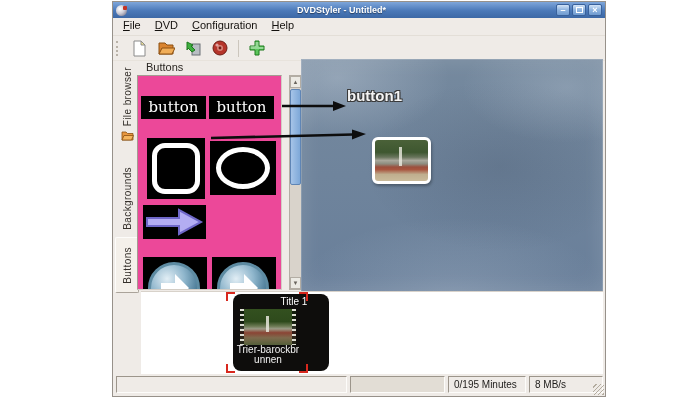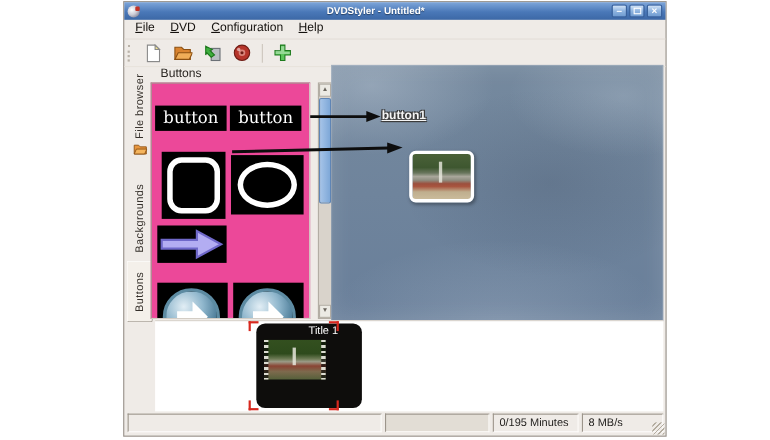--- a/index.html
+++ b/index.html
@@ -77,22 +77,22 @@
             box-sizing:border-box;background:linear-gradient(90deg,#a6c4e8,#7ea8d8);}
   
   .canvas{position:absolute;left:188px;top:57px;width:302px;height:233px;
       background:
         radial-gradient(ellipse 160px 90px at 12% 8%,rgba(222,230,240,.30),transparent 70%),
         radial-gradient(ellipse 150px 80px at 88% 12%,rgba(216,226,236,.22),transparent 70%),
         radial-gradient(ellipse 220px 110px at 50% 102%,rgba(212,222,234,.20),transparent 72%),
         radial-gradient(ellipse 190px 120px at 66% 46%,rgba(18,28,48,.13),transparent 72%),
         linear-gradient(180deg,#75899e,#697f9a);
       box-shadow:inset 0 0 0 1px rgba(255,255,255,.15), inset 0 0 22px rgba(255,255,255,.14);}
-  .button1-label{position:absolute;left:46px;top:40px;color:#f4f4f4;font-size:11px;font-weight:bold;
-      text-shadow:1px 1px 0 #3a3a3a,-1px -1px 0 #3a3a3a,1px -1px 0 #3a3a3a,-1px 1px 0 #3a3a3a;text-decoration:underline;}
+  .button1-label{position:absolute;left:46px;top:28px;color:#f4f4f4;font-size:15px;font-weight:bold;
+      text-shadow:1px 1px 0 #3a3a3a,-1px -1px 0 #3a3a3a,1px -1px 0 #3a3a3a,-1px 1px 0 #3a3a3a;}
   .img-btn{position:absolute;left:71px;top:78px;width:59px;height:47px;border:3px solid #fff;border-radius:6px;
       box-sizing:border-box;overflow:hidden;box-shadow:1px 2px 3px rgba(0,0,0,.3);
       background:linear-gradient(180deg,#4a6138 0%,#3e5730 30%,#68755c 42%,#a9a79b 50%,#8e8d80 58%,
                  #9c4f3d 66%,#a8553f 72%,#bfae8e 84%,#cabb9b 100%);}
   .img-btn::after{content:"";position:absolute;left:46%;top:18%;width:3px;height:46%;background:rgba(235,235,225,.8);}
   
   .bottom-panel{position:absolute;left:28px;top:289px;width:462px;height:83px;background:#fff;
                 border-top:1px solid #d8d2ca;box-sizing:border-box;}
   .thumb-label{text-align:center;font-size:10px;color:#fff;padding-top:2px;}
   .thumb-menu{position:absolute;left:1px;top:4px;width:82px;height:73px;background:#4e4d4c;border-radius:7px;}
@@ -241,20 +241,21 @@
   </div>
 
   <div class="bottom-panel">
     <div class="thumb-title">
       <div class="thumb-label">Title 1</div>
       <div class="filmstrip">
         <div class="sprockets sprockets-l"></div>
         <div class="sprockets sprockets-r"></div>
         <div class="film-fountain"></div>
       </div>
+      <div class="title-caption">Trier-barockbrunnen</div>
     </div>
     <div class="sel-corner sel-tl"></div>
     <div class="sel-corner sel-tr"></div>
     <div class="sel-corner sel-bl"></div>
     <div class="sel-corner sel-br"></div>
   </div>
 
   <div class="statusbar">
     <div class="sfield sf1"></div>
     <div class="sfield sf2"></div>

